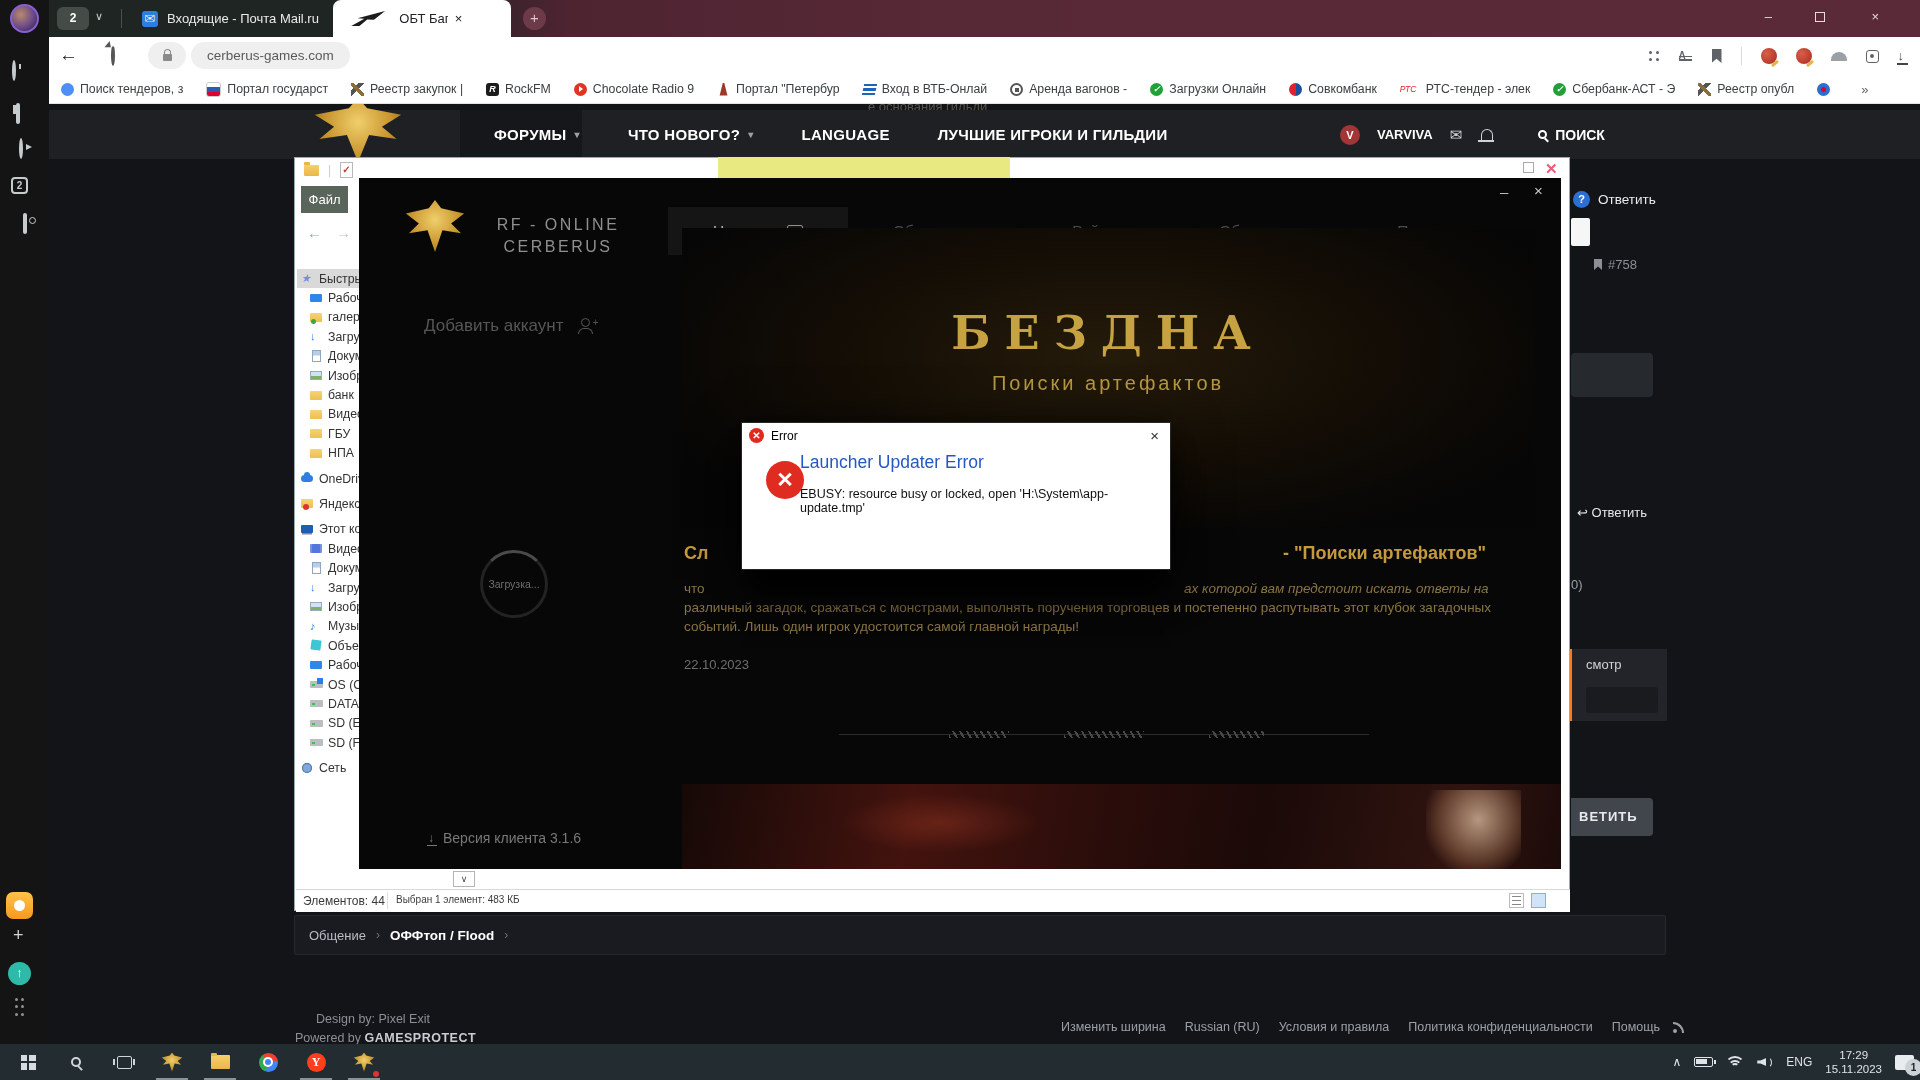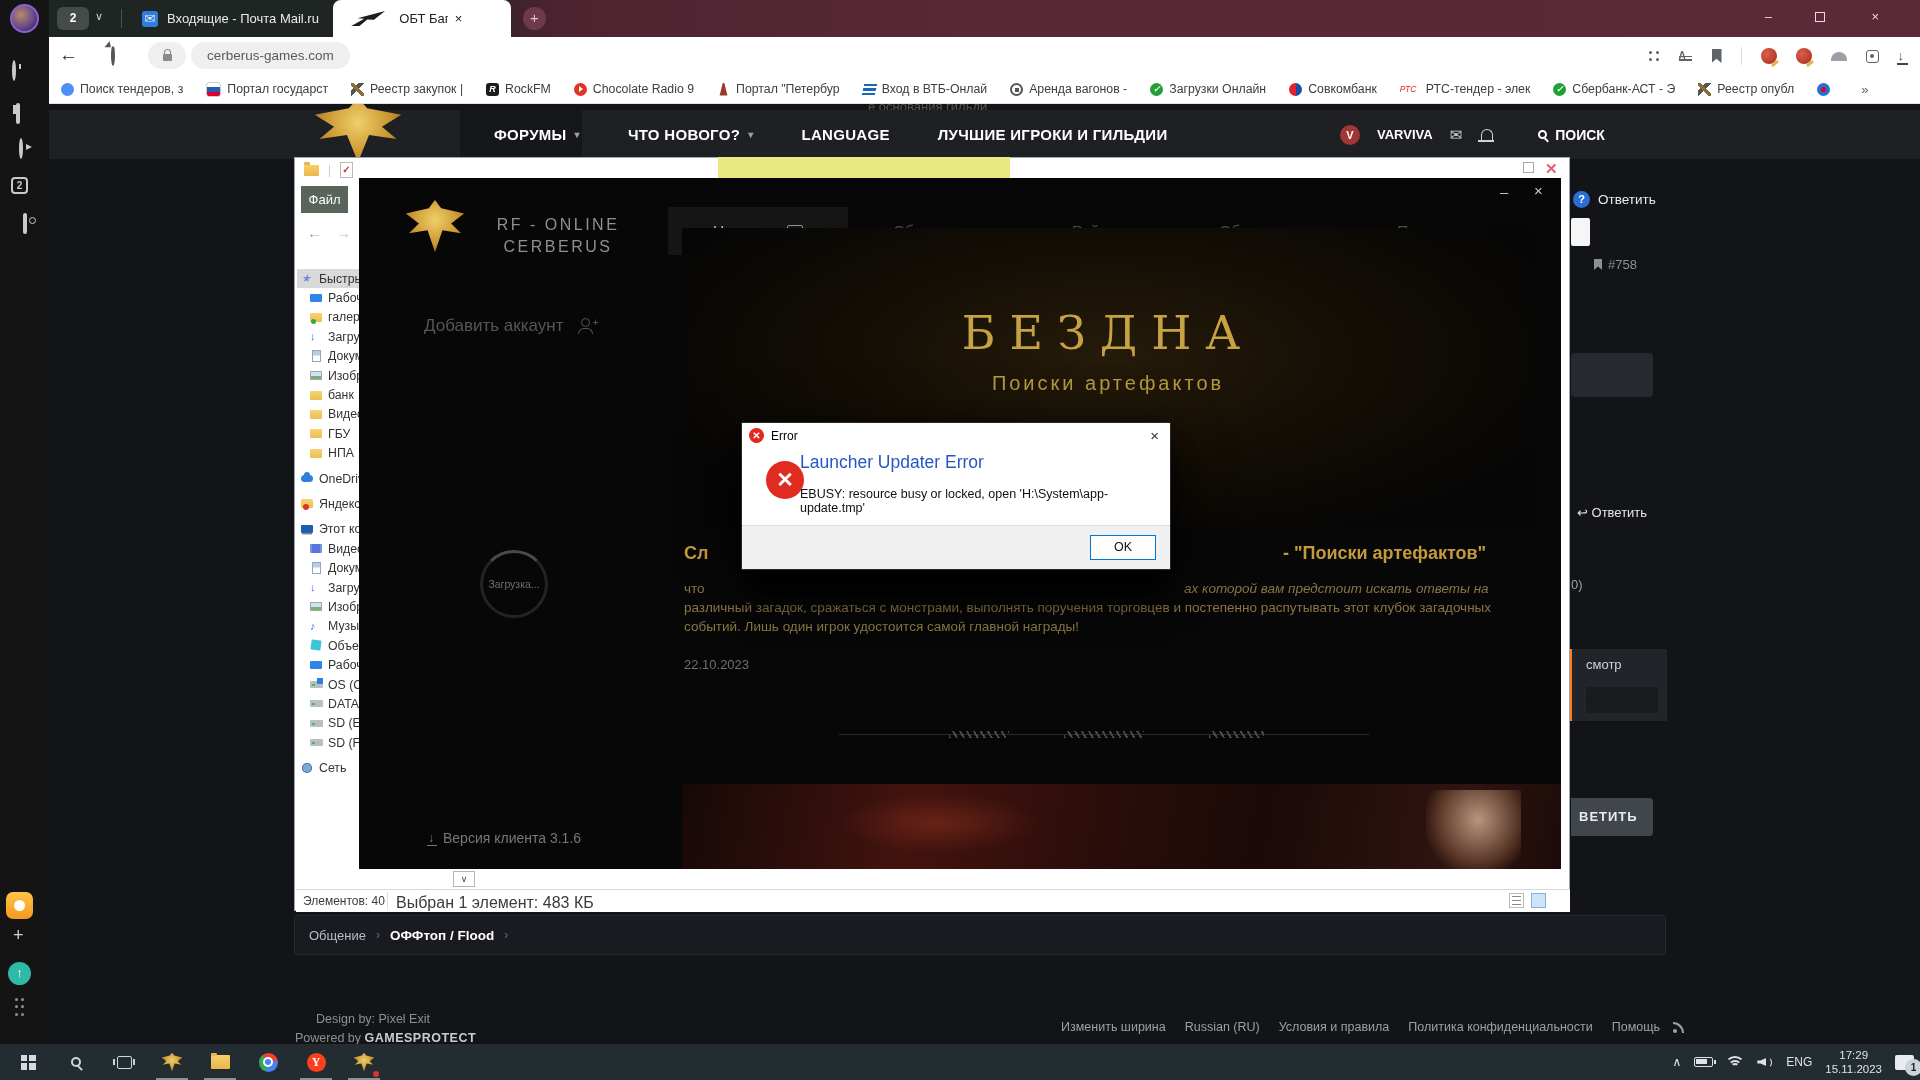--- a/index.html
+++ b/index.html
@@ -176,21 +176,21 @@
   .fi-drive::before,.fi-drive-os::before{content:'';position:absolute;left:2px;top:6px;width:3px;height:2px;background:#41c341;z-index:1;}
   .fi-drive-os .wl{position:absolute;right:0px;top:0px;width:6px;height:6px;display:grid;grid-template-columns:1fr 1fr;gap:0.5px;z-index:1;}
   .fi-drive-os .wl i{background:#2f7fe0;}
   .fi-network::after{content:'';position:absolute;left:1px;top:1px;width:10px;height:10px;border-radius:50%;background:#7fa8d8;
      box-shadow:inset 0 0 0 1px #4a76ad;}
   .scrollchev{left:158px;top:713px;width:22px;height:16px;background:#fff;border:1px solid #b5b5b5;box-sizing:border-box;
               color:#444;font-size:9px;text-align:center;line-height:14px;}
   .statusbar{left:1px;top:731px;width:1274px;height:22px;background:#fff;border-top:1px solid #d9d9d9;}
   .statusbar .s1{position:absolute;left:7px;top:4px;font-size:12px;color:#3b3b3b;}
   .statusbar .ssep{position:absolute;left:91px;top:2px;width:1px;height:17px;background:#e0e0e0;}
-  .statusbar .s2{position:absolute;left:100px;top:4px;font-size:16px;color:#3b3b3b;text-align:right;}
+  .statusbar .s2{position:absolute;left:100px;top:4px;font-size:10px;color:#3b3b3b;text-align:right;}
   .vlist{position:absolute;right:46px;top:3px;width:15px;height:15px;border:1px solid #bbb;box-sizing:border-box;
      background:repeating-linear-gradient(#888 0 1.5px,transparent 1.5px 4px) 2px 2px/9px 9px no-repeat;}
   .vthumb{position:absolute;right:24px;top:3px;width:15px;height:15px;border:1px solid #7fb2e5;background:#cfe4f8;box-sizing:border-box;}
   .yellowstrip{left:718px;top:157px;width:292px;height:22px;background:#e9e981;z-index:2;}
   
   .launcher{left:359px;top:178px;width:1202px;height:691px;background:#070707;z-index:3;}
   .l-min{left:1141px;top:5px;color:#bbb;font-size:15px;position:absolute;}
   .l-close{left:1175px;top:4px;color:#ccc;font-size:15px;position:absolute;}
   .l-eagle{left:45px;top:22px;width:62px;height:52px;position:absolute;}
   .l-brand{left:119px;top:36px;width:160px;text-align:center;color:#8f8f8f;font-size:16px;letter-spacing:2.5px;line-height:22px;position:absolute;white-space:nowrap;}
@@ -205,21 +205,21 @@
   .personadd::after{content:'';position:absolute;left:1px;bottom:0;width:13px;height:5px;border:1.5px solid #565656;border-bottom:none;border-radius:7px 7px 0 0;}
   .padd{position:absolute;right:-4px;top:-1px;color:#565656;font-size:10px;}
   .spinner{left:121px;top:372px;width:68px;height:68px;border:3px solid #232323;border-top-color:#4a4a4a;border-radius:50%;
            box-sizing:border-box;position:absolute;}
   .spinner span{position:absolute;left:0;top:0;width:62px;height:62px;text-align:center;line-height:62px;color:#6f6f6f;font-size:10.5px;}
   .lversion{left:69px;top:652px;color:#787878;font-size:14px;display:flex;gap:9px;align-items:center;position:absolute;}
   .dlico{color:#787878;font-weight:bold;font-size:12px;position:relative;line-height:10px;}
   .dlico::after{content:'';position:absolute;left:-1px;bottom:-3px;width:10px;height:1.5px;background:#787878;}
   .banner{left:323px;top:50px;width:852px;height:301px;position:absolute;
      background:radial-gradient(ellipse at 50% 42%,#251b0a 0%,#130d05 45%,#060606 82%);}
-  .btitle{position:absolute;left:0;top:78px;width:100%;text-align:center;color:#c6a243;font-size:46px;font-weight:normal;
+  .btitle{position:absolute;left:0;top:78px;width:100%;text-align:center;color:#c6a243;font-size:46px;font-weight:bold;
           font-family:"DejaVu Serif",serif;letter-spacing:14px;}
   .bsub{position:absolute;left:0;top:144px;width:100%;text-align:center;color:#b5973f;font-size:20px;letter-spacing:3px;}
   .teaser{position:absolute;left:494px;color:#6d5a2e;font-size:13.5px;}
   .newshead{position:absolute;top:365px;color:#c59a3d;font-size:18px;font-weight:bold;}
   .para{position:absolute;color:#8a7444;font-size:13.5px;}
   .ldate{left:325px;top:479px;color:#6f6f6f;font-size:13px;position:absolute;}
   .divider{left:480px;top:556px;width:530px;height:1px;background:#2c2c2c;position:absolute;}
   .divider i{position:absolute;top:-3px;height:7px;background:repeating-linear-gradient(60deg,#484848 0 2px,transparent 2px 6px);}
   .artwork{left:323px;top:606px;width:879px;height:85px;position:absolute;overflow:hidden;
      background:linear-gradient(100deg,#160907 0%,#43130e 26%,#2a0d0a 48%,#1b0a08 66%,#301410 88%,#1c0b09 100%);}
@@ -460,21 +460,21 @@
           <i class="fico fi-drive"></i>
           <span>SD (F:)</span>
         </div>
         <div class="exp-item" style="margin-top: 6px; padding-left: 4px;">
           <i class="fico fi-network"></i>
           <span>Сеть</span>
         </div>
       </div>
     <div class="abs scrollchev">∨</div>
     <div class="abs statusbar">
-      <span class="s1">Элементов: 40</span>
+      <span class="s1">Элементов: 44</span>
       <span class="ssep"></span>
       <span class="s2">Выбран 1 элемент: 483 КБ</span>
       <span class="vlist"></span>
       <span class="vthumb"></span>
     </div>
   </div>
   <div class="abs yellowstrip"></div>
 
   <div class="abs launcher">
     <span class="l-min">–</span>
@@ -539,23 +539,20 @@
 
   <div class="abs dialog">
     <div class="dtitle">
       <span class="derrico-s">✕</span>
       <span class="dtitletxt">Error</span>
       <span class="dclose">×</span>
     </div>
     <div class="derrico">✕</div>
     <div class="dhead">Launcher Updater Error</div>
     <div class="dmsg">EBUSY: resource busy or locked, open 'H:\System\app-update.tmp'</div>
-    <div class="dfoot">
-      <div class="okbtn">OK</div>
-    </div>
   </div>
 
   <div class="abs side">
     <div class="abs avatar"></div>
     <span class="abs sic ic-clock" style="top:62px;"></span>
     <span class="abs sic ic-panels" style="top:105px;"></span>
     <span class="abs sic ic-playc" style="top:140px;left:11px;"></span>
     <span class="abs sic ic-badge2" style="top:177px;left:11px;">2</span>
     <span class="abs sic ic-camera" style="top:215px;left:11px;"></span>
     <span class="ic-orange" style="top:892px;"></span>

